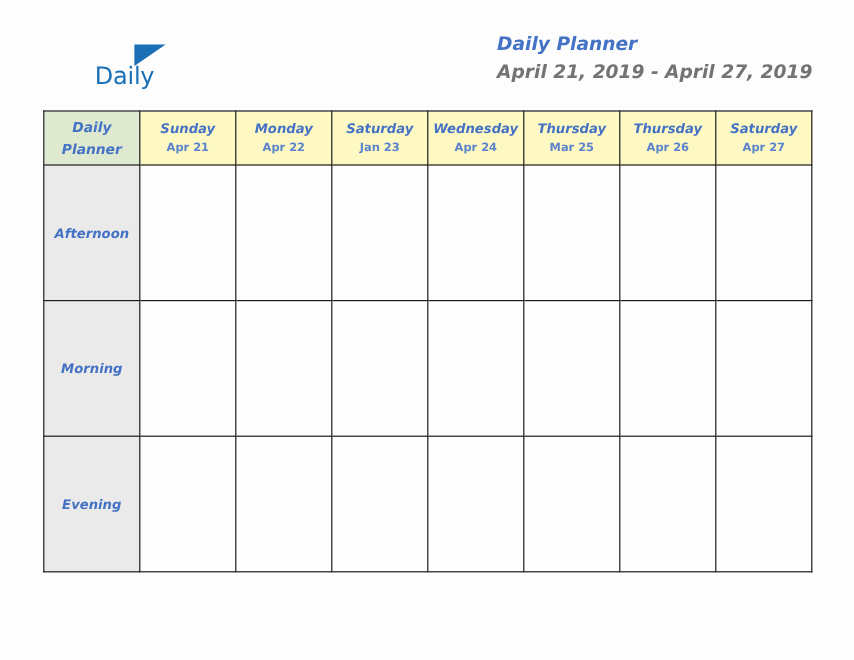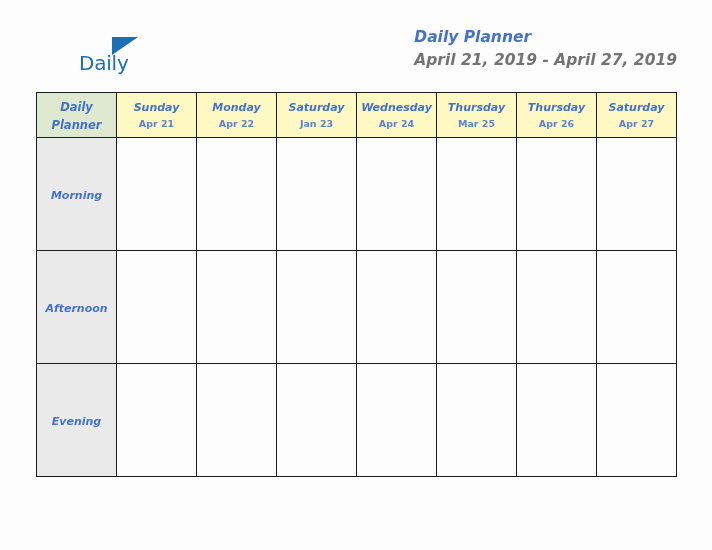--- a/index.html
+++ b/index.html
@@ -228,33 +228,33 @@
         </th>
         <th class="head-cell">
           <span class="day-name">Saturday</span>
           <span class="day-date">Apr 27</span>
         </th>
       </tr>
     </thead>
     <tbody>
       <tr>
         <td class="row-label">
+          <span class="row-label-text">Afternoon</span>
+        </td>
+        <td class="slot-cell"></td>
+        <td class="slot-cell"></td>
+        <td class="slot-cell"></td>
+        <td class="slot-cell"></td>
+        <td class="slot-cell"></td>
+        <td class="slot-cell"></td>
+        <td class="slot-cell"></td>
+      </tr>
+      <tr>
+        <td class="row-label">
           <span class="row-label-text">Morning</span>
-        </td>
-        <td class="slot-cell"></td>
-        <td class="slot-cell"></td>
-        <td class="slot-cell"></td>
-        <td class="slot-cell"></td>
-        <td class="slot-cell"></td>
-        <td class="slot-cell"></td>
-        <td class="slot-cell"></td>
-      </tr>
-      <tr>
-        <td class="row-label">
-          <span class="row-label-text">Afternoon</span>
         </td>
         <td class="slot-cell"></td>
         <td class="slot-cell"></td>
         <td class="slot-cell"></td>
         <td class="slot-cell"></td>
         <td class="slot-cell"></td>
         <td class="slot-cell"></td>
         <td class="slot-cell"></td>
       </tr>
       <tr>

